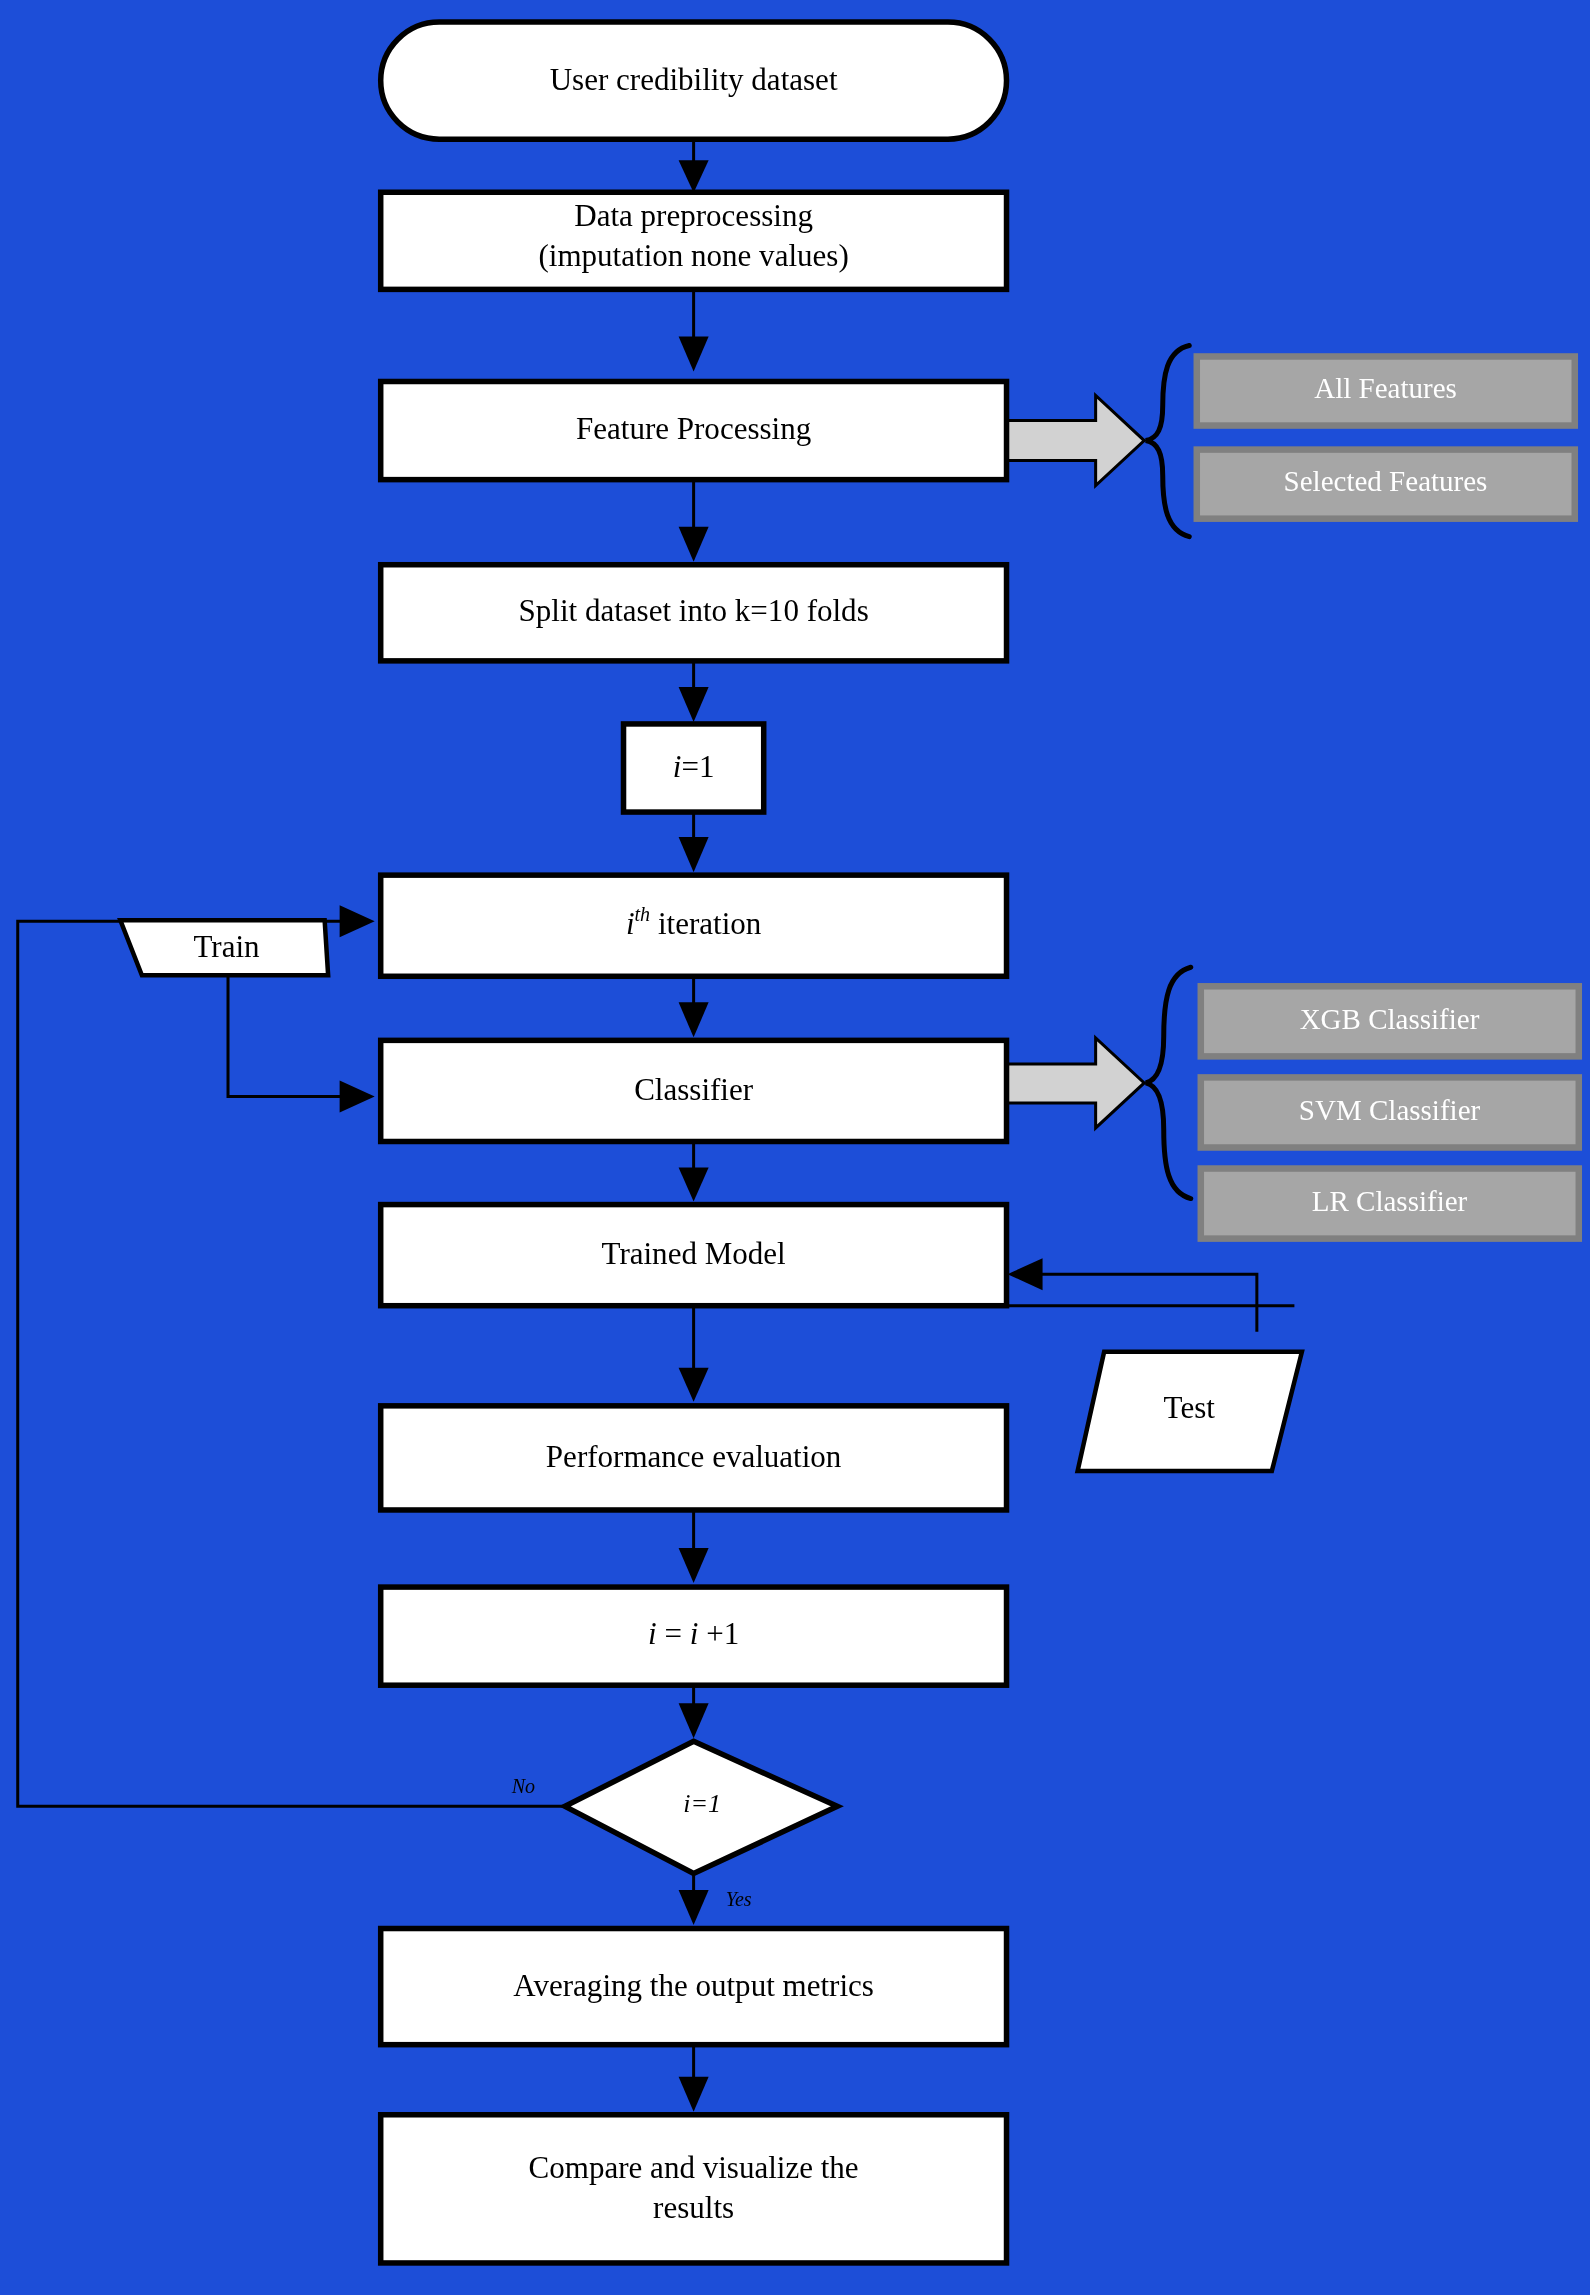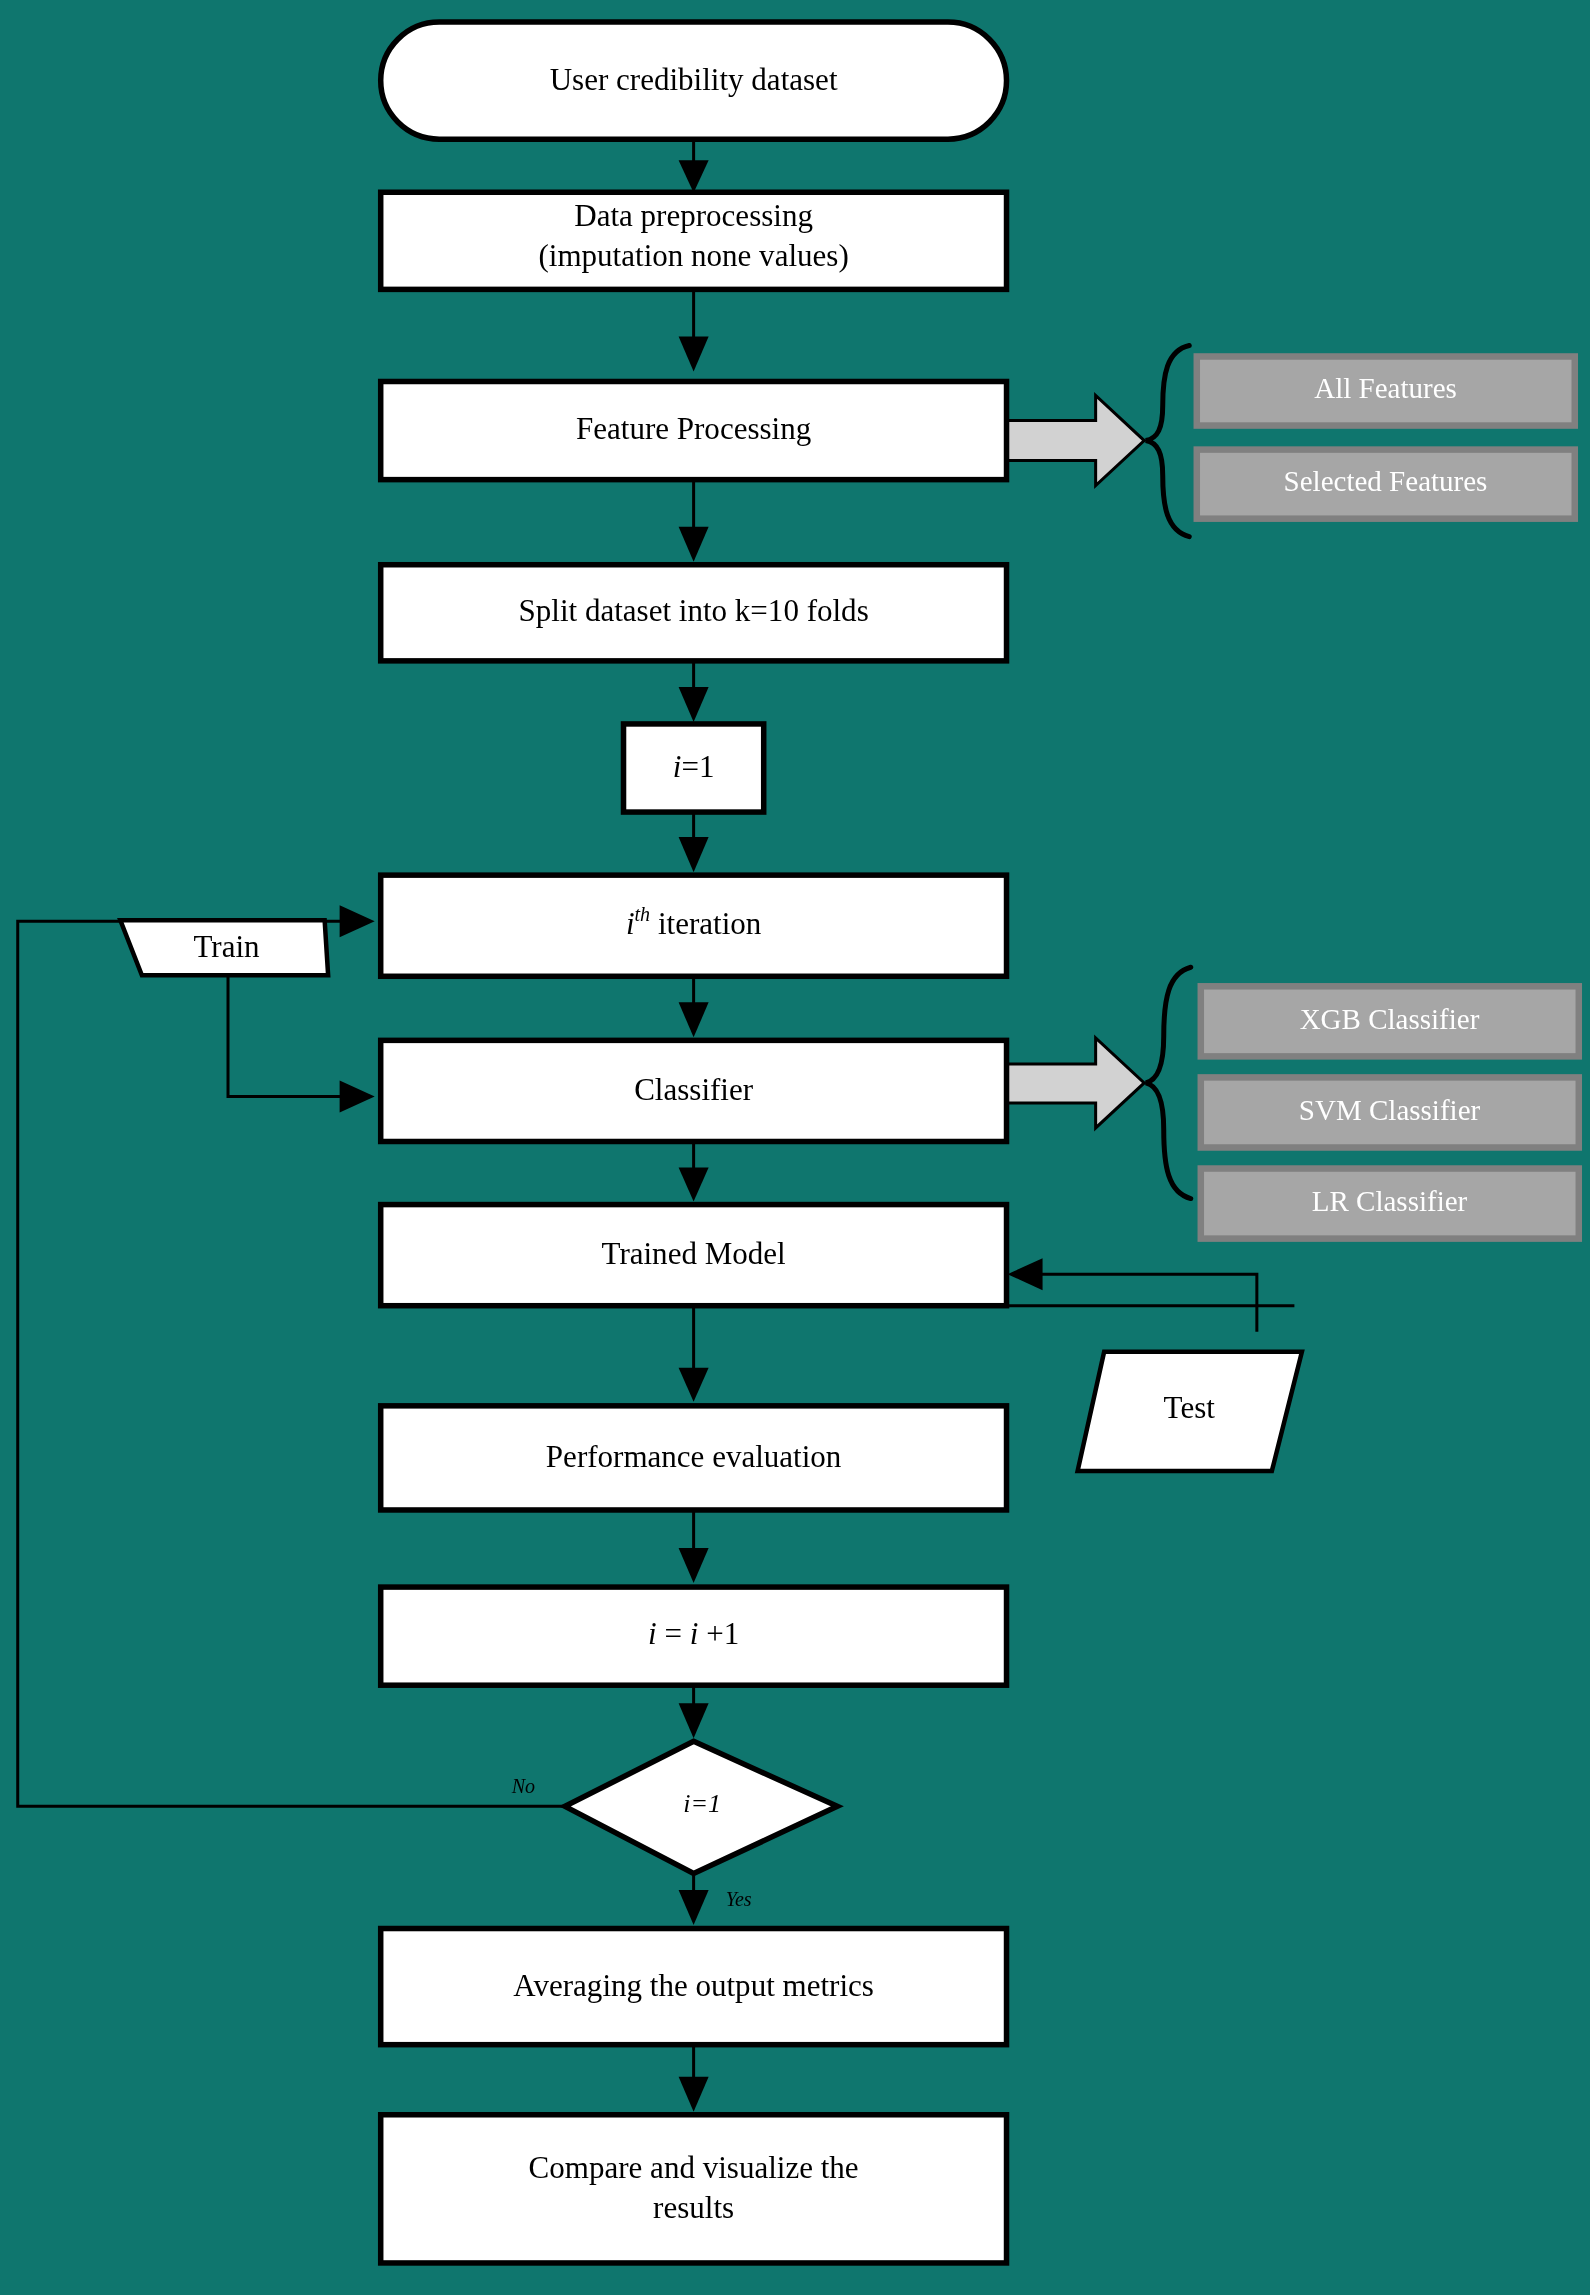--- a/index.html
+++ b/index.html
@@ -11,21 +11,21 @@
   body {
     width: 1594px;
     height: 2295px;
     font-family: "Liberation Serif", serif;
     overflow: hidden;
   }
   #flowchart-root {
     position: relative;
     width: 1590px;
     height: 2295px;
-    background: #0f766e;
+    background: #1d4ed8;
   }
   svg.fc {
     display: block;
     width: 1594px;
     height: 2295px;
   }
   .node-shape {
     fill: #ffffff;
     stroke: #000000;
     stroke-width: 11;

